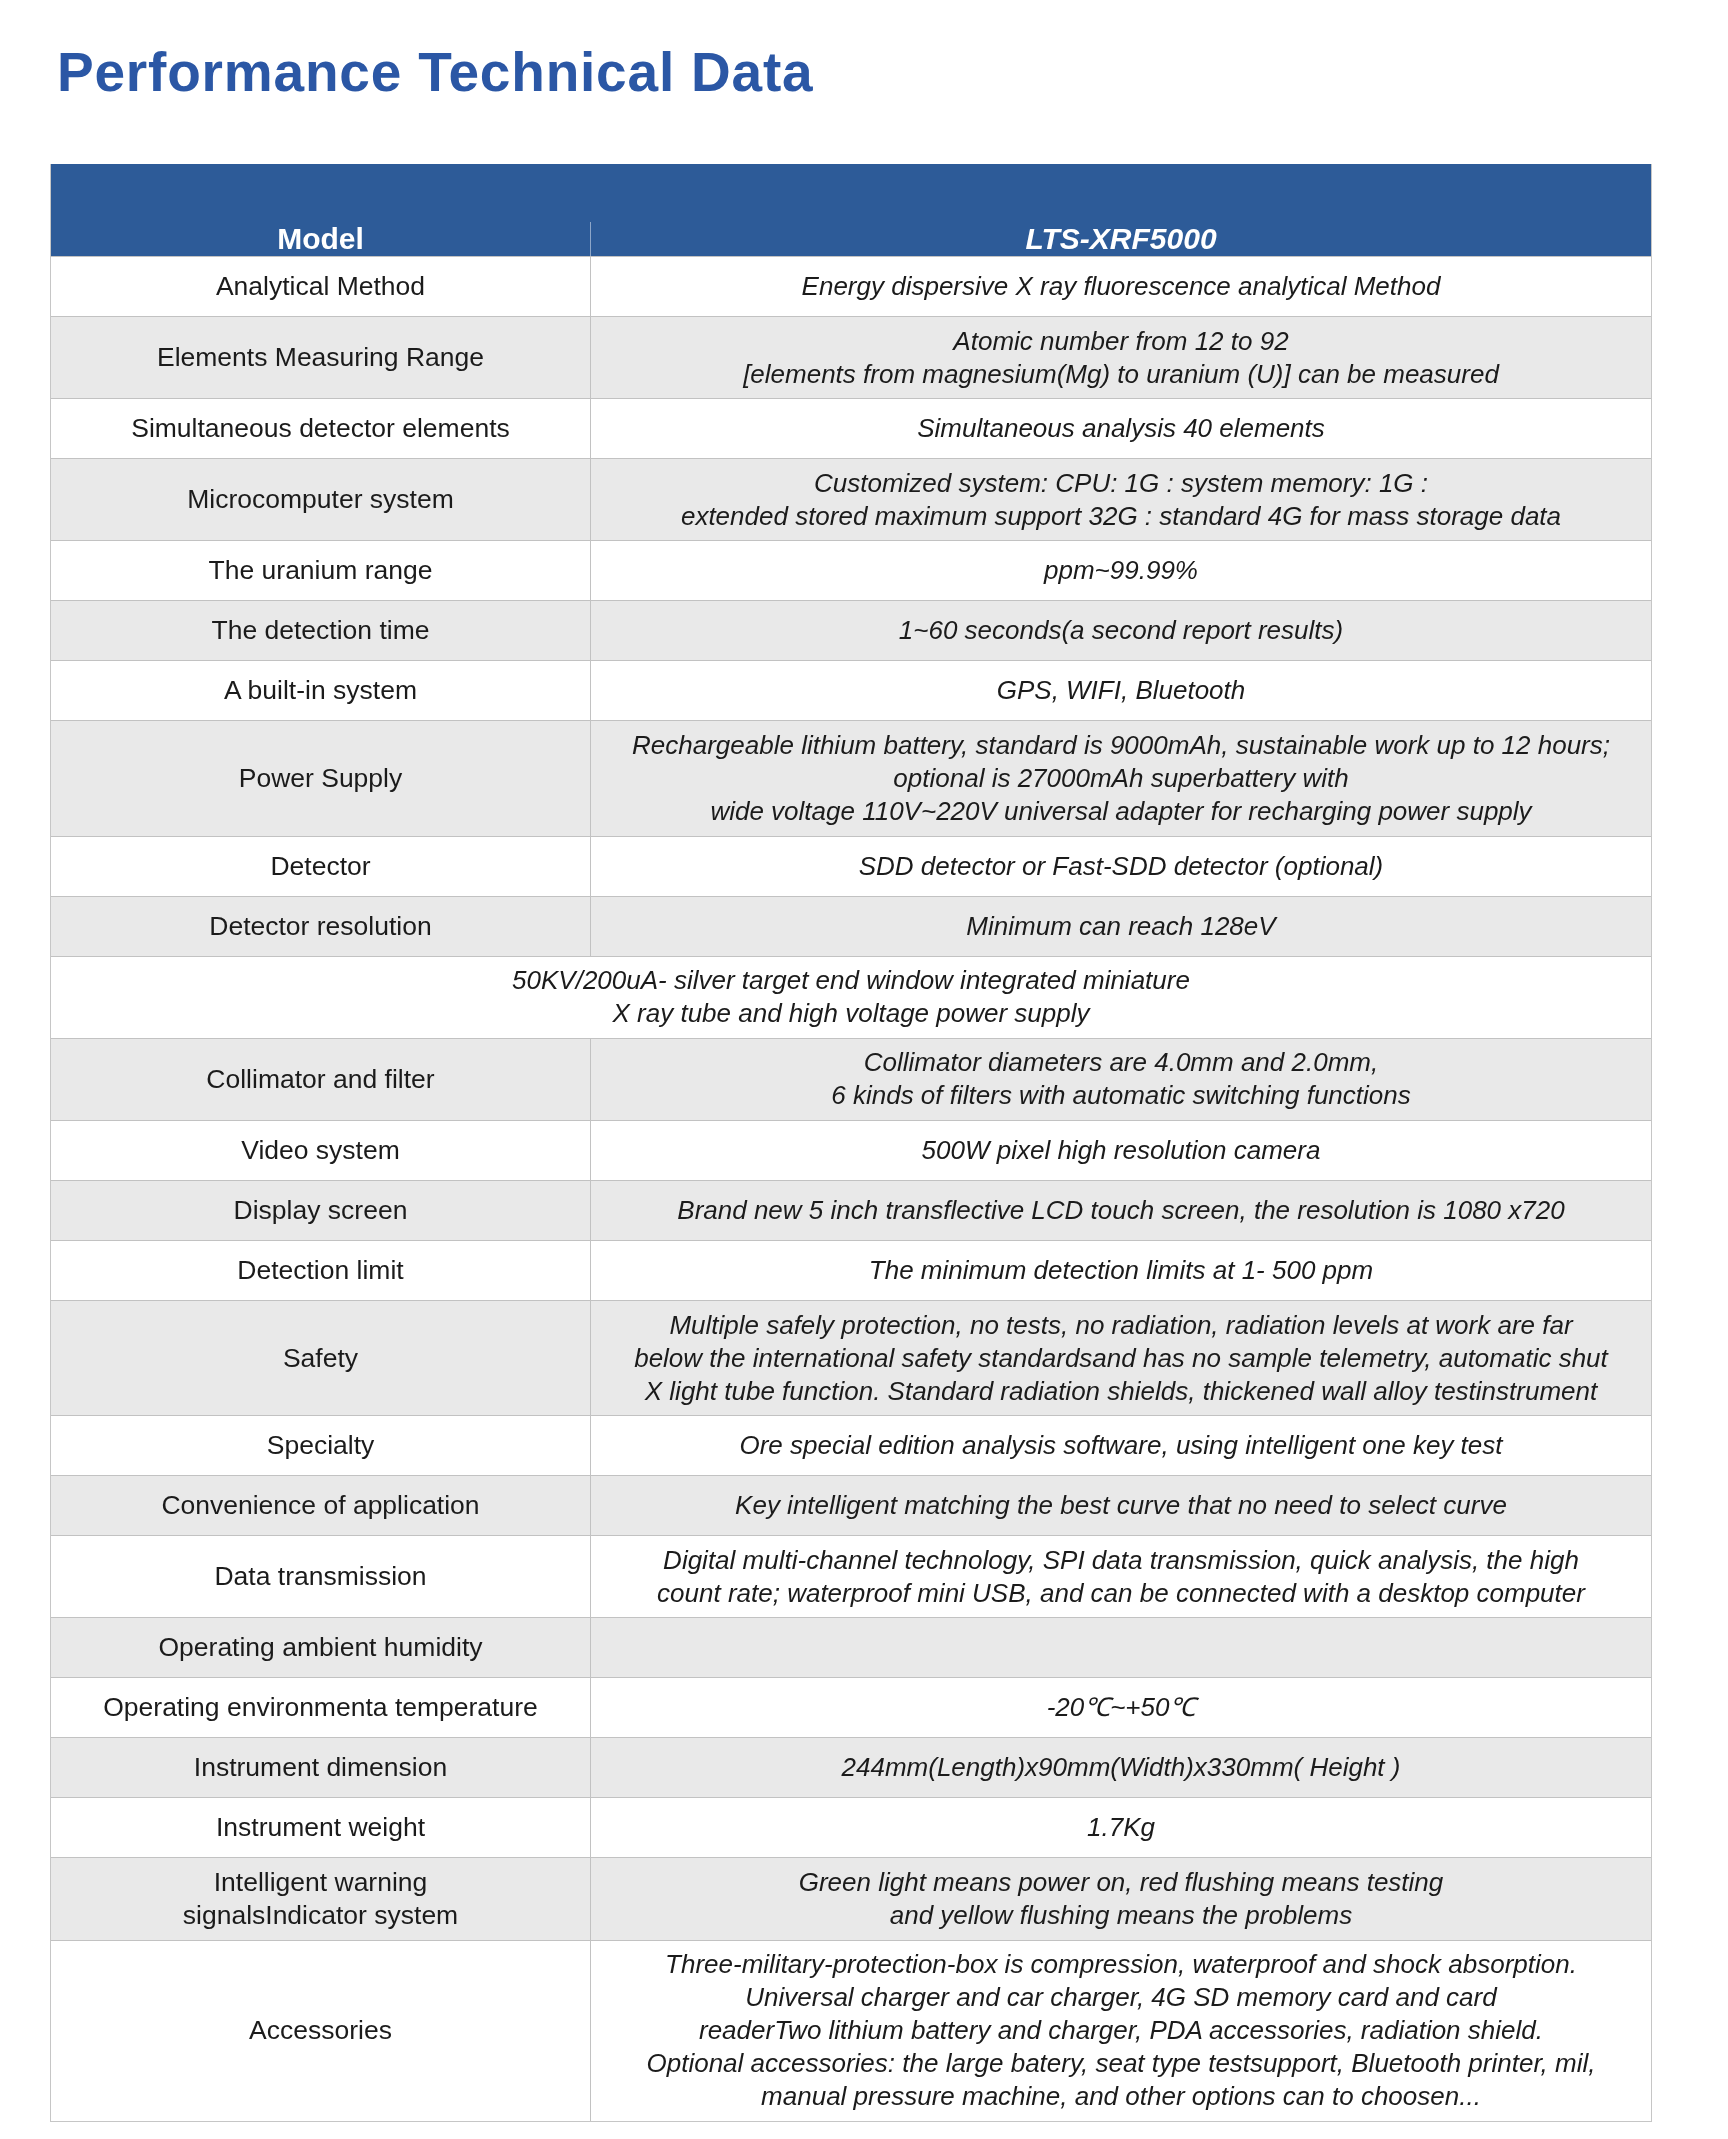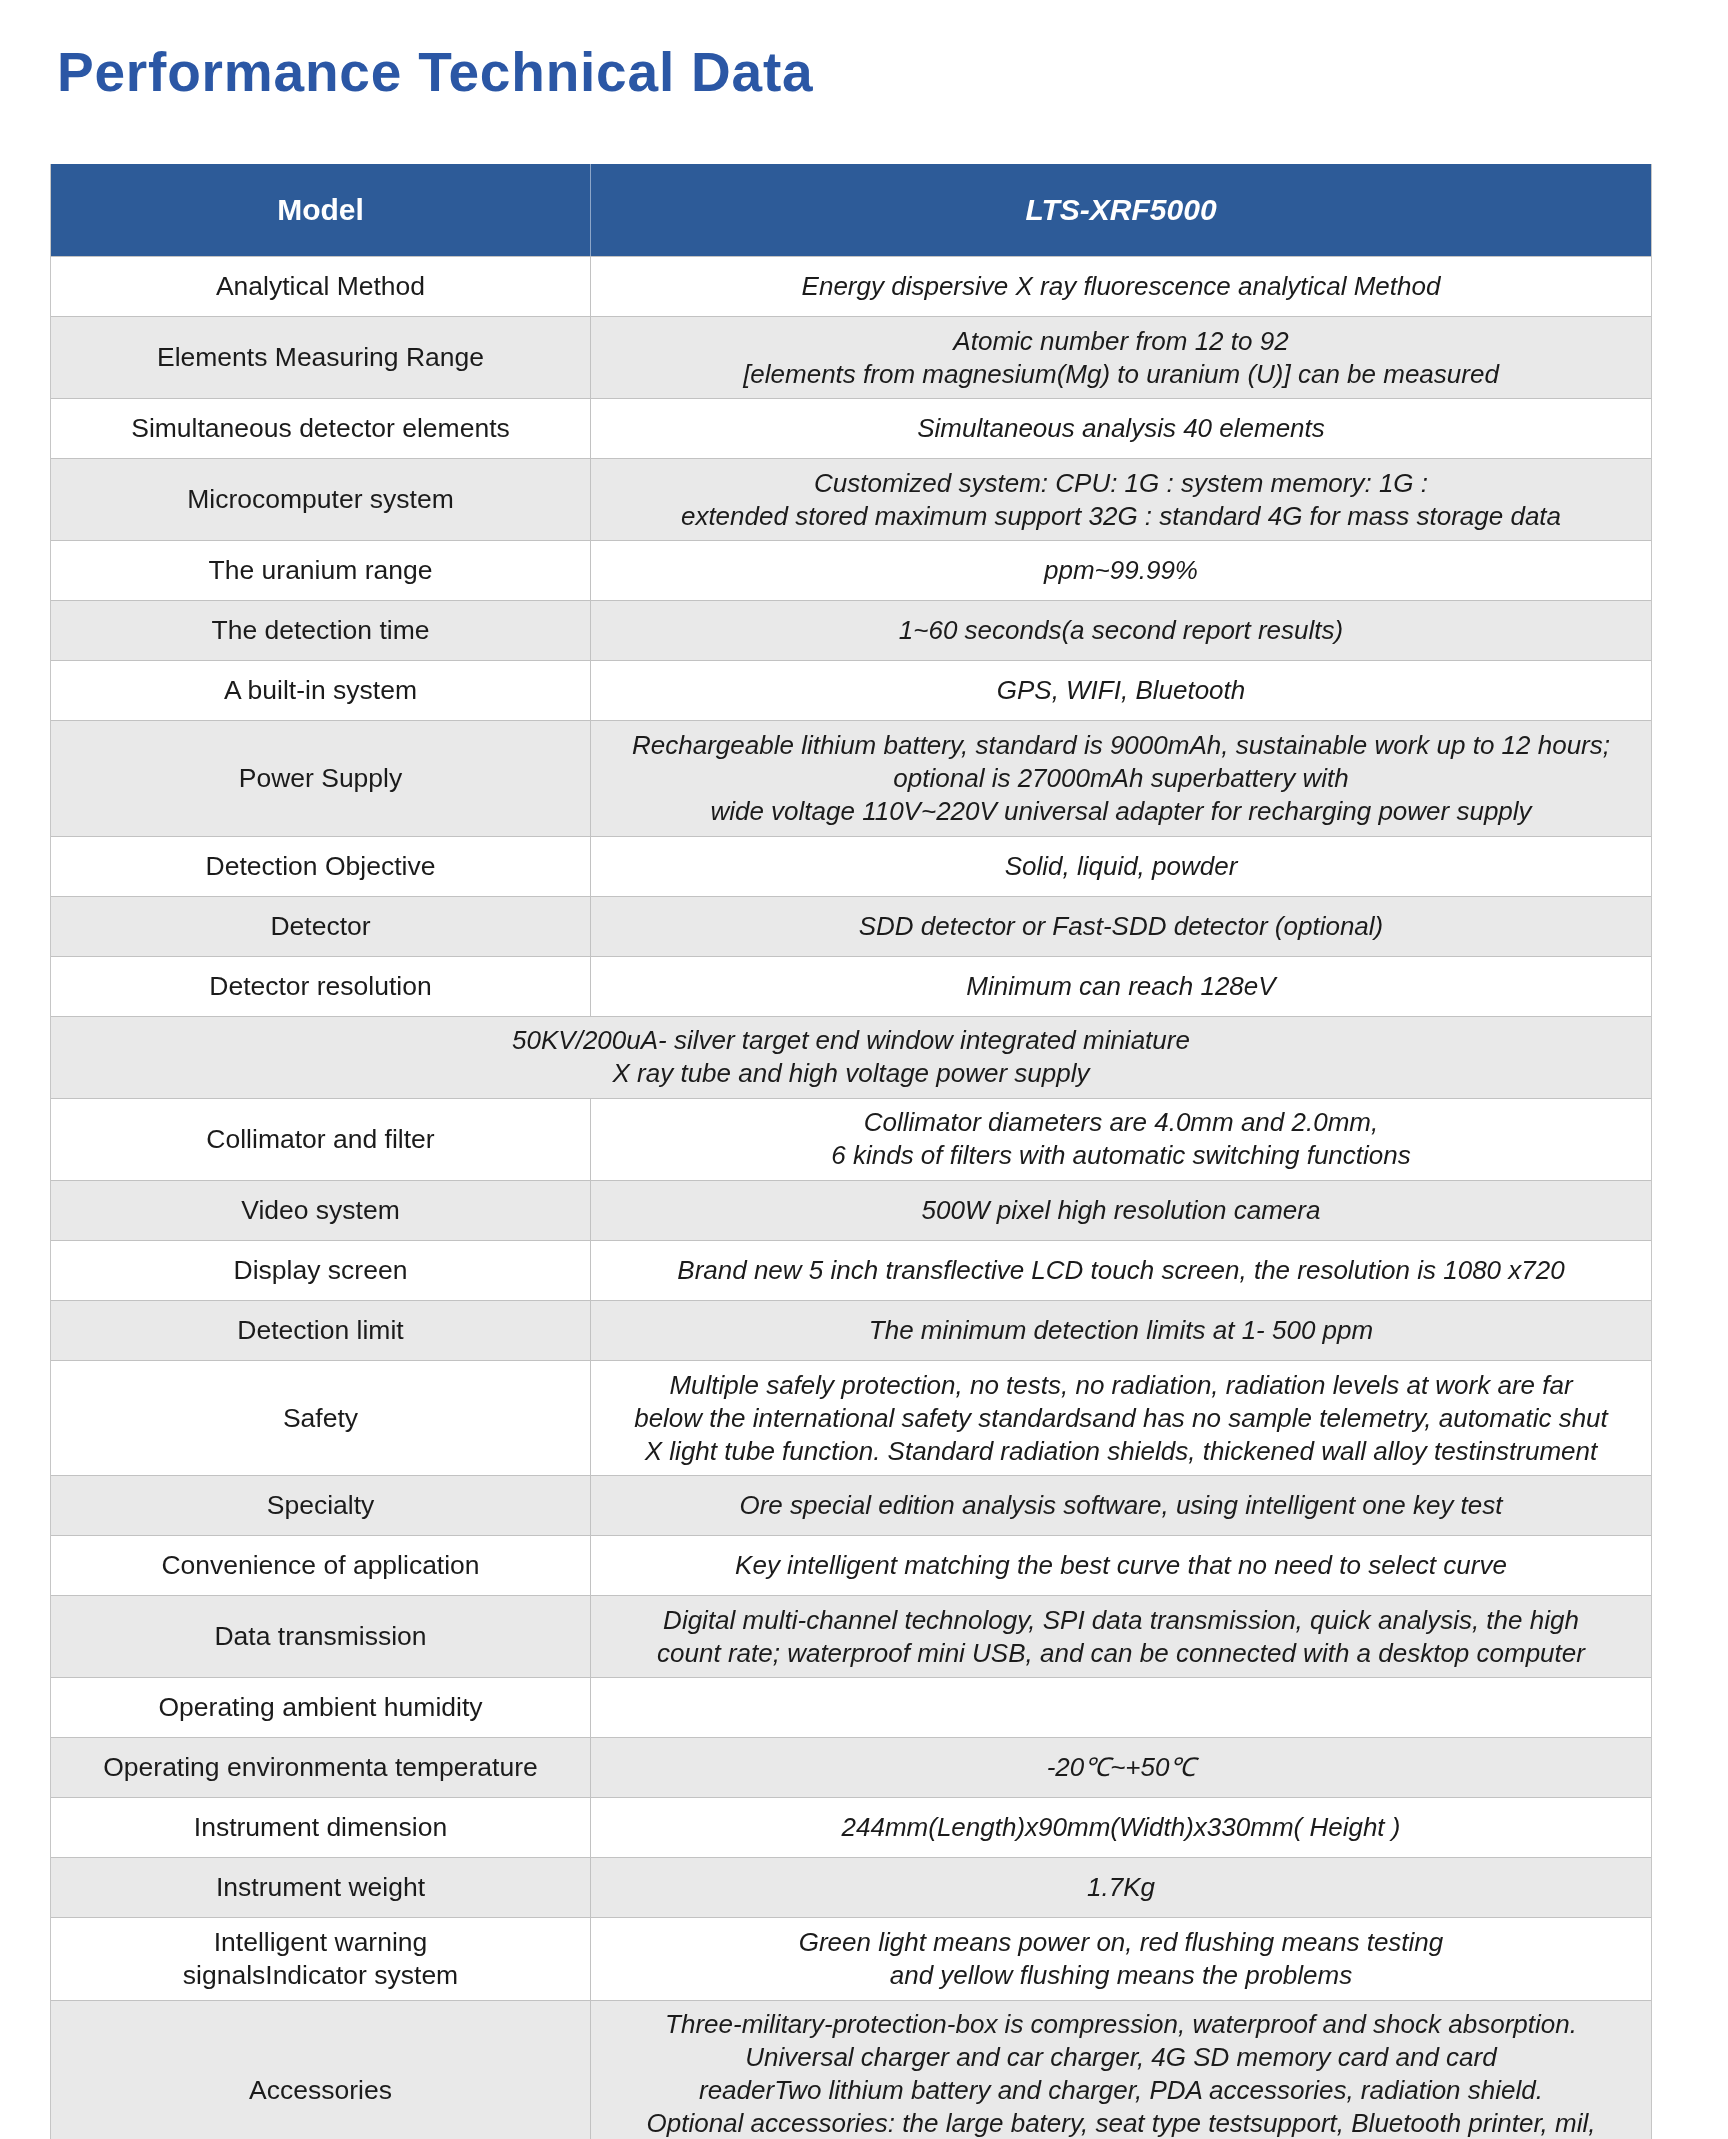--- a/index.html
+++ b/index.html
@@ -33,20 +33,21 @@
     width: 1602px;
     border-left: 1.5px solid #c6c6c6;
     border-right: 1.5px solid #c6c6c6;
     border-bottom: 1.5px solid #c6c6c6;
     box-sizing: border-box;
   }
   .header-row {
     display: flex;
     background: #2d5b98;
     min-height: 92px;
+    align-items: flex-end;
   }
   .header-cell {
     display: flex;
     align-items: center;
     justify-content: center;
     color: #ffffff;
     font-size: 30px;
     font-weight: bold;
     box-sizing: border-box;
   }
@@ -137,24 +138,20 @@
     <div class="cell cell-right value">GPS, WIFI, Bluetooth</div>
   </div>
 
   <div class="t-row">
     <div class="cell cell-left label">Power Supply</div>
     <div class="cell cell-right value">Rechargeable lithium battery, standard is 9000mAh, sustainable work up to 12 hours;
 optional is 27000mAh superbattery with
 wide voltage 110V~220V universal adapter for recharging power supply</div>
   </div>
 
-  <div class="t-row">
-    <div class="cell cell-left label">Detection Objective</div>
-    <div class="cell cell-right value">Solid, liquid, powder</div>
-  </div>
 
   <div class="t-row">
     <div class="cell cell-left label">Detector</div>
     <div class="cell cell-right value">SDD detector or Fast-SDD detector (optional)</div>
   </div>
 
   <div class="t-row">
     <div class="cell cell-left label">Detector resolution</div>
     <div class="cell cell-right value">Minimum can reach 128eV</div>
   </div>

